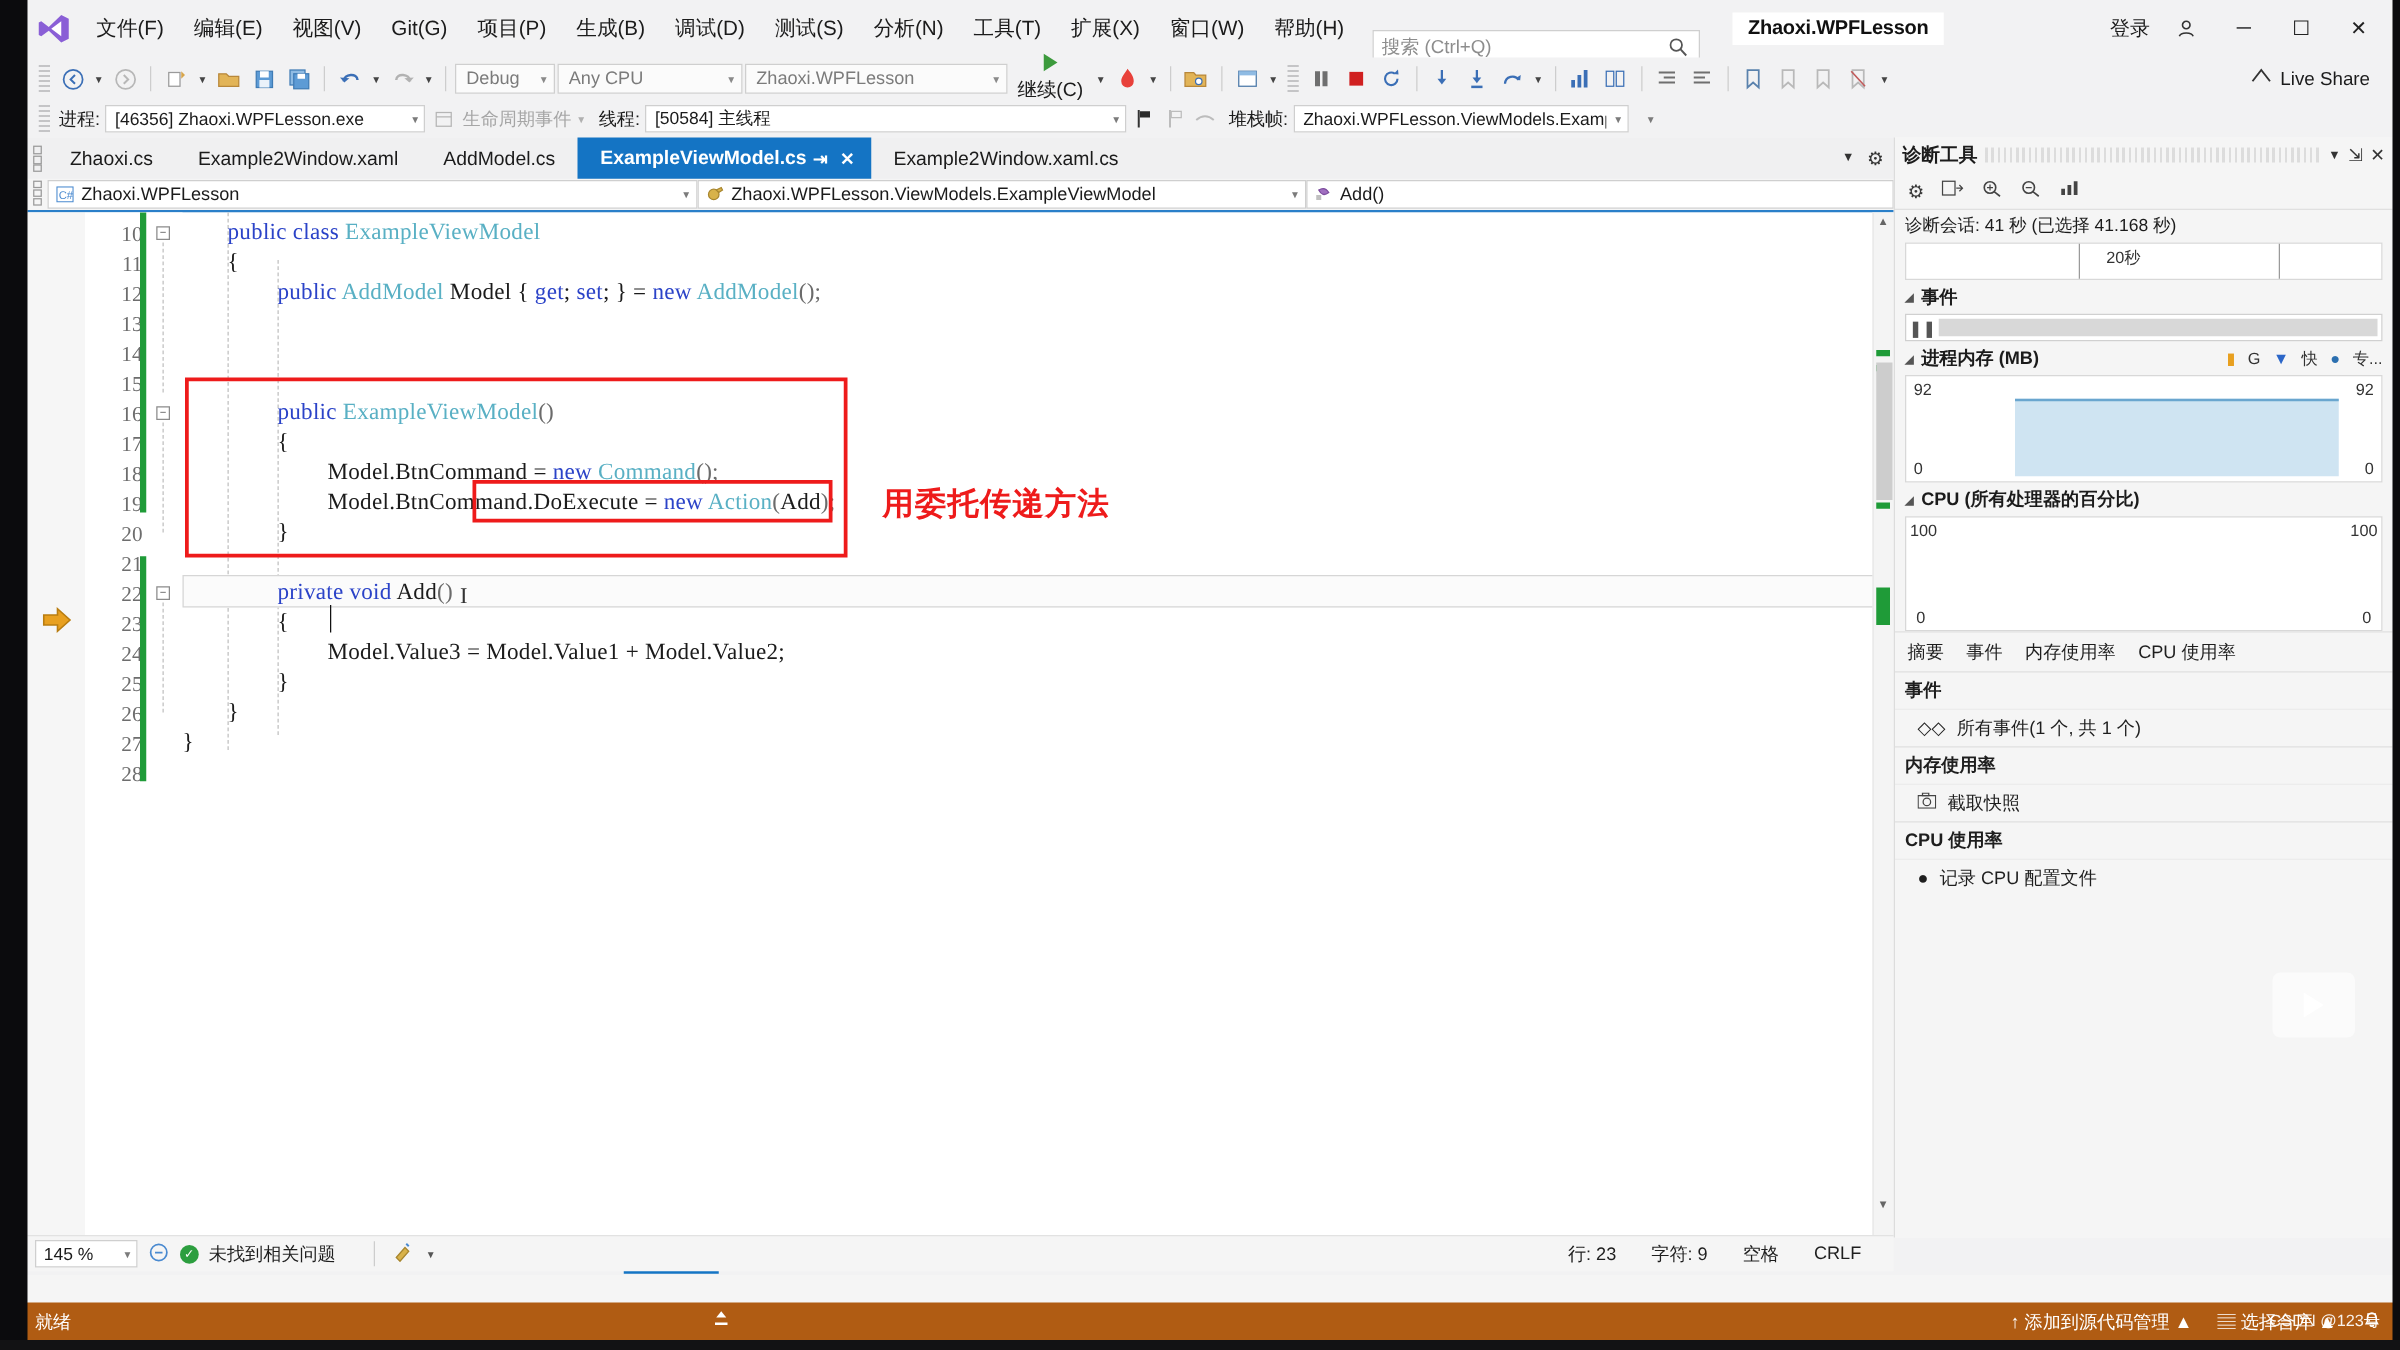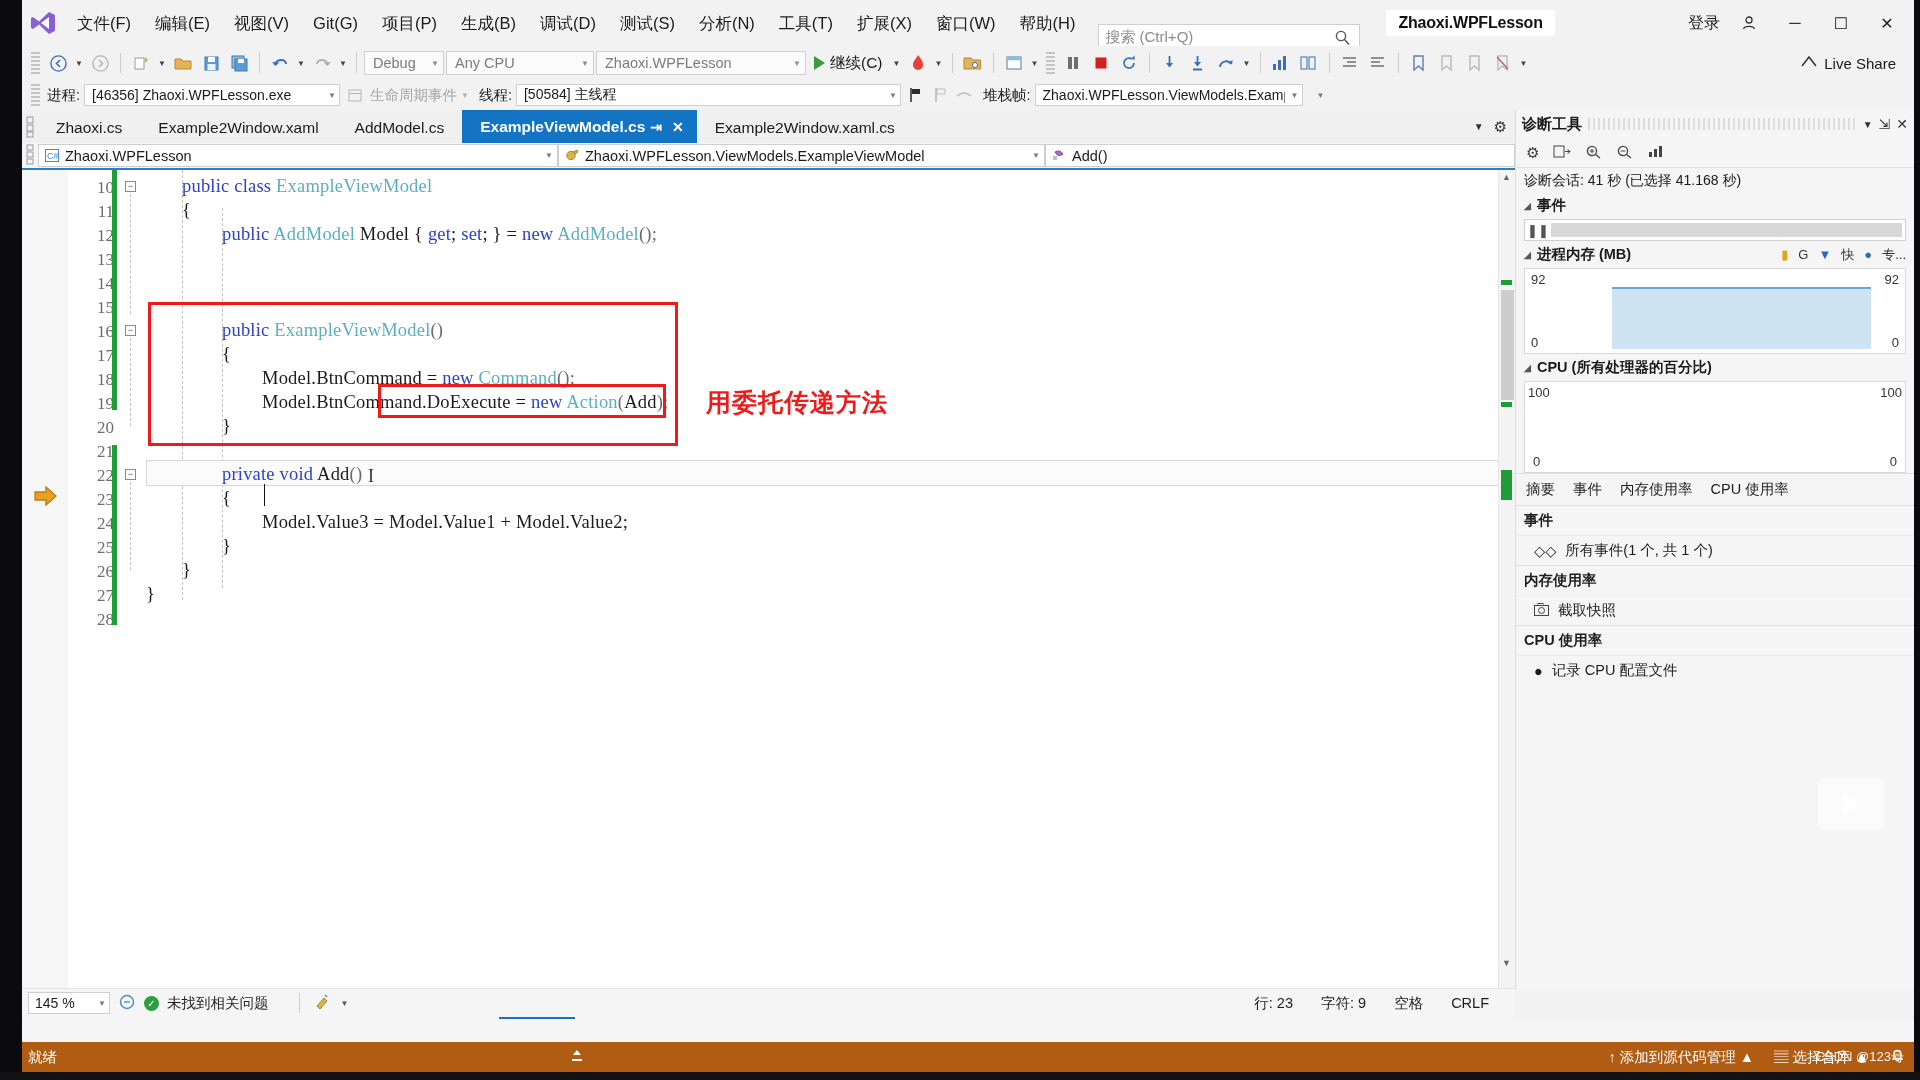--- a/index.html
+++ b/index.html
@@ -47,21 +47,21 @@
      margin:0 3px; opacity:.8;}
   .tb-btn { width:26px; height:26px; display:flex; align-items:center; justify-content:center; color:#3b6fb6; }
   .caret { font-size:8px; color:#444; width:12px; text-align:center; }
   .sep { width:1px; height:20px; background:#cdcdcd; margin:0 5px; }
   .combo {
     height:24px; min-width:60px; background:#fbfbfb; border:1px solid #cfcfcf;
     display:flex; align-items:center; padding:0 4px 0 8px; font-size:14.5px; color:#7b7b7b;
   }
   .combo .cv { flex:1; white-space:nowrap; overflow:hidden; }
   .combo .ca { font-size:8px; color:#8a8a8a; padding-left:6px;}
-  .run-btn { display:flex; align-items:center; gap:5px; padding:2px 6px; font-size:15.5px; color:#1b1b1b;}
+  .run-btn { display:flex; align-items:center; gap:5px; padding:2px 6px; font-size:15.5px; color:#1b1b1b;flex-direction:column;}
   .tri { width:0;height:0;border-left:11px solid #3c9a3c;border-top:7px solid transparent;border-bottom:7px solid transparent;}
 
   
   .dbgbar { height:30px; background:#f2f2f3; display:flex; align-items:center; padding-left:6px; gap:4px; }
   .lbl { font-size:14.5px; color:#1b1b1b; white-space:nowrap; }
   .lbl.dim { color:#a6a6a6; }
   .combo2 { height:22px; background:#ffffff; border:1px solid #cfcfcf; display:flex; align-items:center;
             padding:0 3px 0 7px; font-size:14px; color:#1b1b1b; }
 
   
@@ -696,20 +696,25 @@
           <svg width="17" height="15" viewBox="0 0 17 15">
               <rect x="2" y="8" width="3" height="5" fill="#444"></rect>
               <rect x="7" y="5" width="3" height="8" fill="#444"></rect>
               <rect x="12" y="2" width="3" height="11" fill="#444"></rect>
             </svg>
         </span>
       </div>
 
       <div class="diag-session">诊断会话: 41 秒 (已选择 41.168 秒)</div>
 
+      <div class="timeline">
+        <span class="tl-label" style="left:160px">20秒</span>
+        <span class="tl-tick" style="left:138px"></span>
+        <span class="tl-tick" style="left:298px"></span>
+      </div>
 
       <div class="sec-head">
         <span class="tri-s">◢</span>
         <span>事件</span>
       </div>
       <div class="events-row">
         <span class="pause">❚❚</span>
         <span class="track"></span>
       </div>
 

